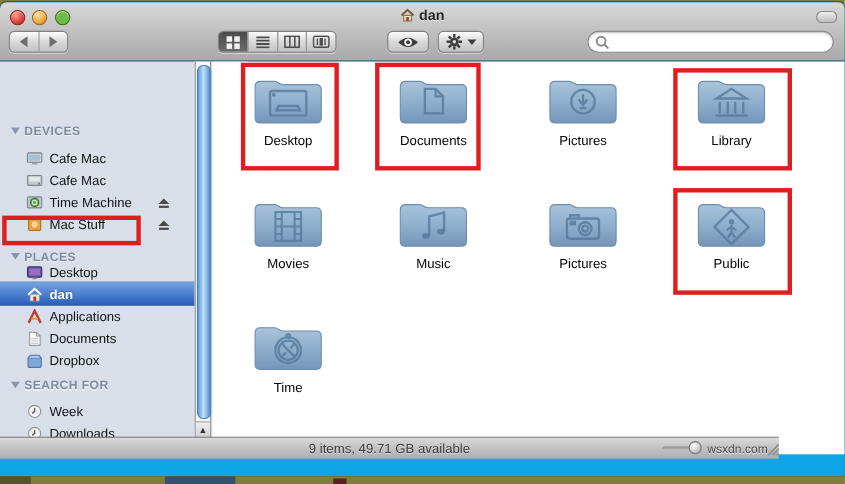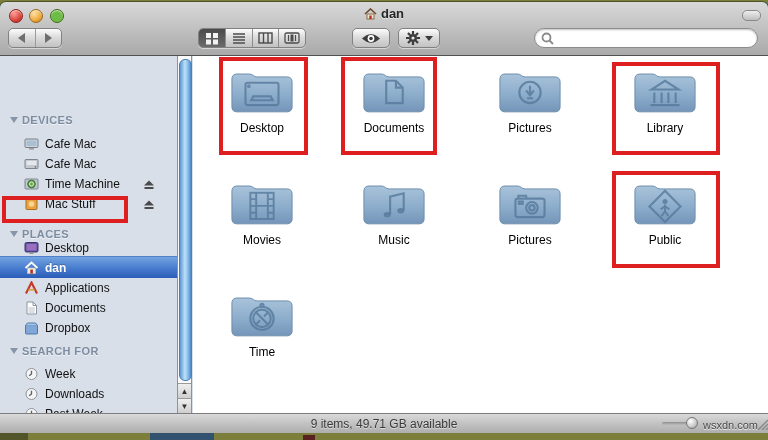--- a/index.html
+++ b/index.html
@@ -54,21 +54,21 @@
   .sthumb{position:absolute;left:1px;top:3px;width:11px;height:320px;border-radius:6px;
           background:linear-gradient(90deg,#5e97d4,#bfe0f8 45%,#8cc0ec 70%,#4d88c8);border:1px solid #4a7fb8;}
   .sarrow{position:absolute;left:0;width:13px;height:14px;background:linear-gradient(#efefef,#cfcfcf);border-top:1px solid #9a9a9a;
           display:flex;align-items:center;justify-content:center;font-size:8px;color:#333;}
   .main{position:absolute;left:193px;top:0;right:0;height:100%;background:#fff;}
   .cell{position:absolute;width:110px;text-align:center;}
   .cell .fic{display:block;margin:0 auto;}
   .cell .lbl{font-size:12px;color:#000;margin-top:4px;}
   .redrect{position:absolute;border:4px solid #dd1f1f;box-sizing:border-box;pointer-events:none;}
   
-  .status{position:absolute;left:0;bottom:0;width:768px;height:20px;
+  .status{position:absolute;left:0;bottom:16px;width:708px;height:20px;
           background:linear-gradient(#dadada,#c4c4c4 45%,#aeaeae);border-top:1px solid #7d7d7d;box-sizing:border-box;}
   .stxt{position:absolute;left:0;right:0;top:3px;text-align:center;font-size:12px;color:#3a3a3a;text-shadow:0 1px 0 rgba(255,255,255,.5);}
   .zslider{position:absolute;right:78px;top:8px;width:28px;height:3px;background:linear-gradient(#8d8d8d,#bdbdbd);border-radius:2px;}
   .zknob{position:absolute;right:70px;top:3px;width:12px;height:12px;border-radius:50%;
          background:radial-gradient(circle at 35% 30%,#fff,#c9c9c9 60%,#8f8f8f);border:1px solid #777;box-sizing:border-box;}
   .wmark{position:absolute;right:10px;top:5px;font-size:11px;color:#4a4a4a;text-shadow:0 1px 0 rgba(255,255,255,.8);}
   .grip{position:absolute;right:0;top:2px;}
   
   .deskstrip{position:absolute;left:0;bottom:0;width:768px;height:7px;background:#7c7f3c;}
   .deskblue{position:absolute;left:150px;bottom:0;width:64px;height:7px;background:#33526f;}

